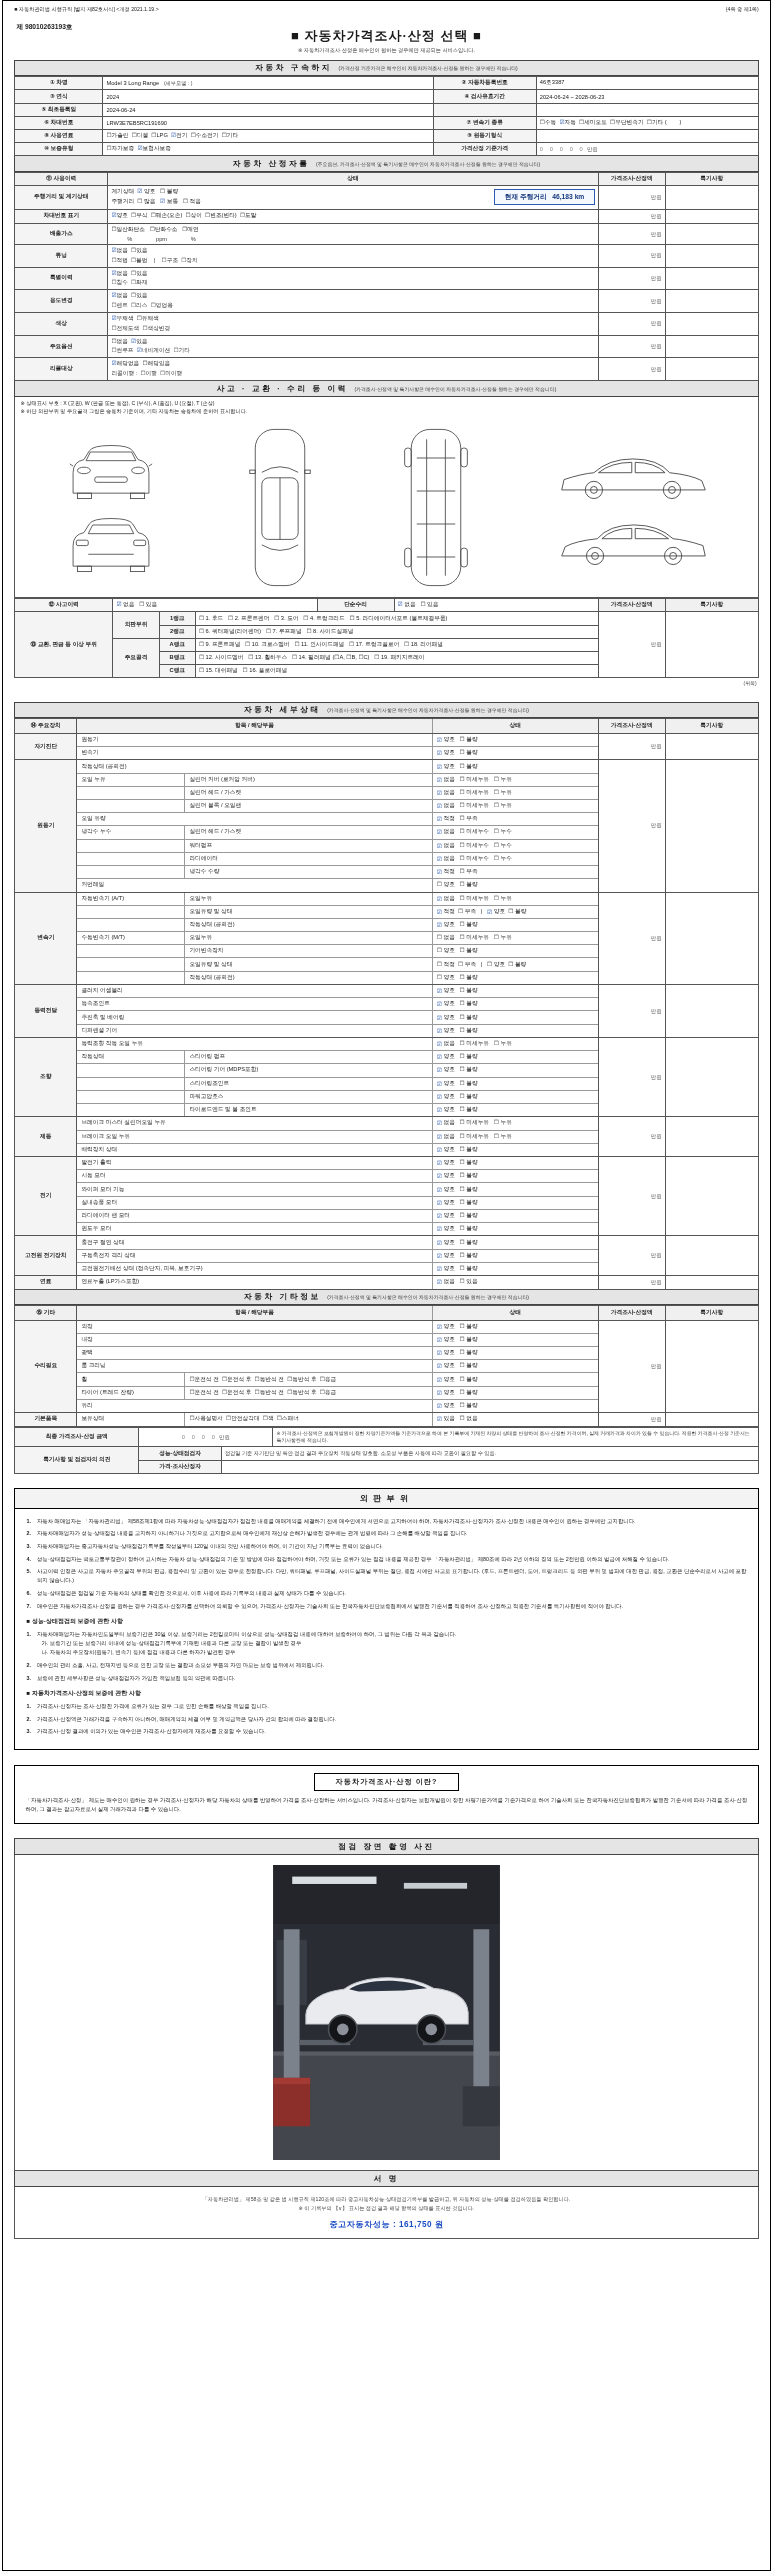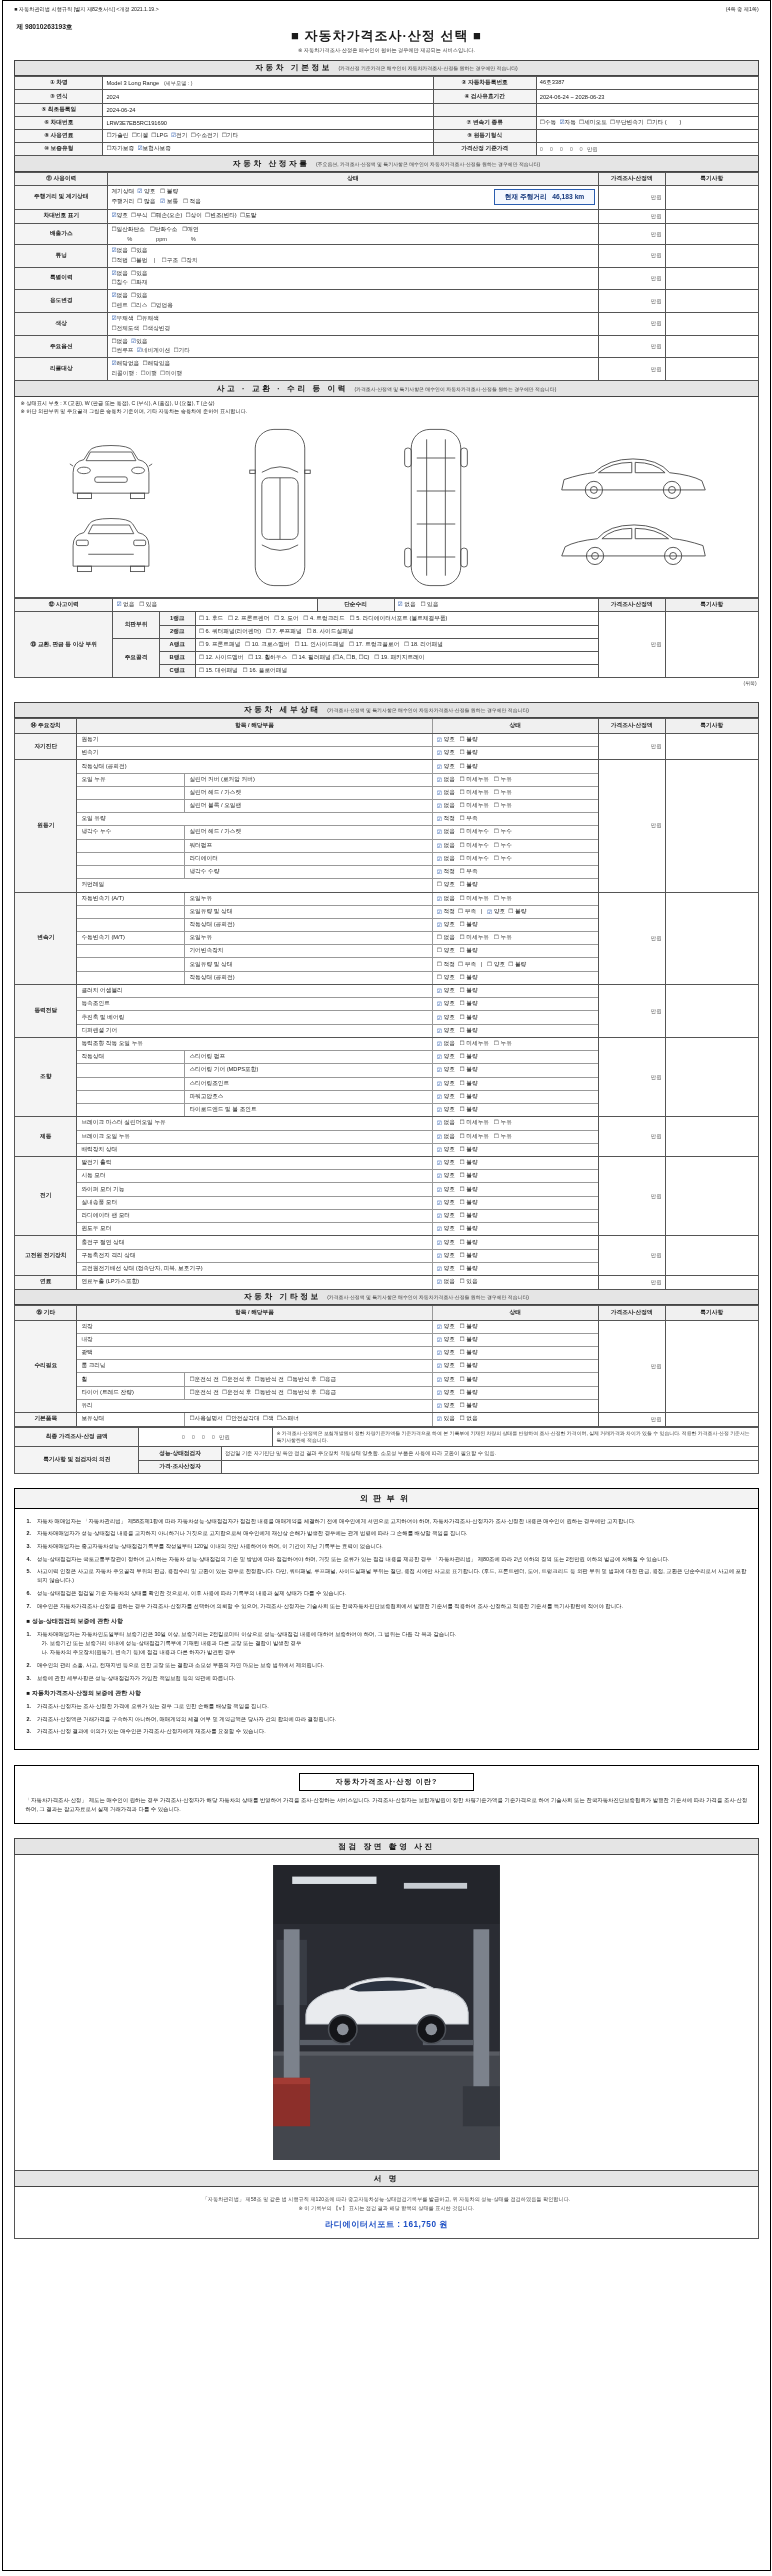--- a/index.html
+++ b/index.html
@@ -47,21 +47,21 @@
   
   .notebox{border:0.8px solid #000}
   .notetitle{text-align:center;font-weight:bold;font-size:8.2px;letter-spacing:5.2px;padding:4.1px 0;border-bottom:0.5px solid #000;background:#f3f3f3}
   .notebody{padding:7.2px 11.3px 9.3px 11.3px}
   .nitem{display:flex;font-size:5.4px;line-height:1.68;margin-bottom:3.6px;color:#222}
   .nitem .nn{flex:0 0 10.3px;font-weight:bold}
   .nitem .nt{flex:1;white-space:pre-wrap;text-align:justify}
   .nheading{font-size:6px;font-weight:bold;margin:6.2px 0 4.1px 0}
   
   .whatis{border:0.8px solid #000;padding:7.2px 10.3px 8.2px 10.3px}
-  .whatis .wt{display:block;margin:0 auto 5.2px auto;width:175px;text-align:center;border:0.8px solid #000;font-weight:bold;font-size:7.2px;padding:3.1px 0;letter-spacing:1px}
+  .whatis .wt{display:block;margin:0 auto 5.2px auto;width:145px;text-align:center;border:0.8px solid #000;font-weight:bold;font-size:7.2px;padding:3.1px 0;letter-spacing:1px}
   .whatis .wb{font-size:5.4px;line-height:1.7;text-align:justify;color:#222}
   
   .photobox{border:0.5px solid #555;border-top:none;padding:10.3px 0;display:flex;justify-content:center;background:#fff}
   
   .signbox{border:0.5px solid #555;border-top:none;padding:8.2px 10.3px;text-align:center}
   .signline{font-size:5.2px;color:#444;line-height:1.7}
   .premium{margin-top:6.2px;font-size:8.2px;font-weight:bold;color:#1d4fc4;letter-spacing:0.5px}
 </style>
 </head>
 <body>
@@ -73,21 +73,21 @@
     <span>(4쪽 중 제1쪽)</span>
   </div>
 
   <div class="docno">제 98010263193호</div>
   <div class="titlewrap">
     <div class="subtitle">■ 자동차가격조사·산정 선택 ■</div>
     <div class="titlenote">※ 자동차가격조사·산정은 매수인이 원하는 경우에만 제공되는 서비스입니다.</div>
   </div>
 
   <div class="band">
-    <span class="bt">자동차 기본정보</span>
+    <span class="bt">자동차 구속하지</span>
     <span class="bn">(가격산정 기준가격은 매수인이 자동차가격조사·산정을 원하는 경우에만 적습니다)</span>
   </div>
   <table>
     <colgroup>
         <col style="width:88px">
         <col>
         <col style="width:103px">
         <col style="width:222px">
       </colgroup>
     <tbody>
@@ -1004,19 +1004,19 @@
     </svg>
   </div>
 
   <div class="band" style="border-top:none">
     <span class="bt">서 명</span>
   </div>
   <div class="signbox">
     <div class="signline">「자동차관리법」 제58조 및 같은 법 시행규칙 제120조에 따라 중고자동차성능·상태점검기록부를 발급하고, 위 자동차의 성능·상태를 점검하였음을 확인합니다.</div>
     <div class="signline">※ 이 기록부의 【∨】 표시는 점검 결과 해당 항목의 상태를 표시한 것입니다.</div>
     <div class="premium">
-      <span>라디에이터서포트 :</span>
+      <span>중고자동차성능 :</span>
       <span>161,750 원</span>
     </div>
   </div>
 
 </div>
 
 
 </body></html>

